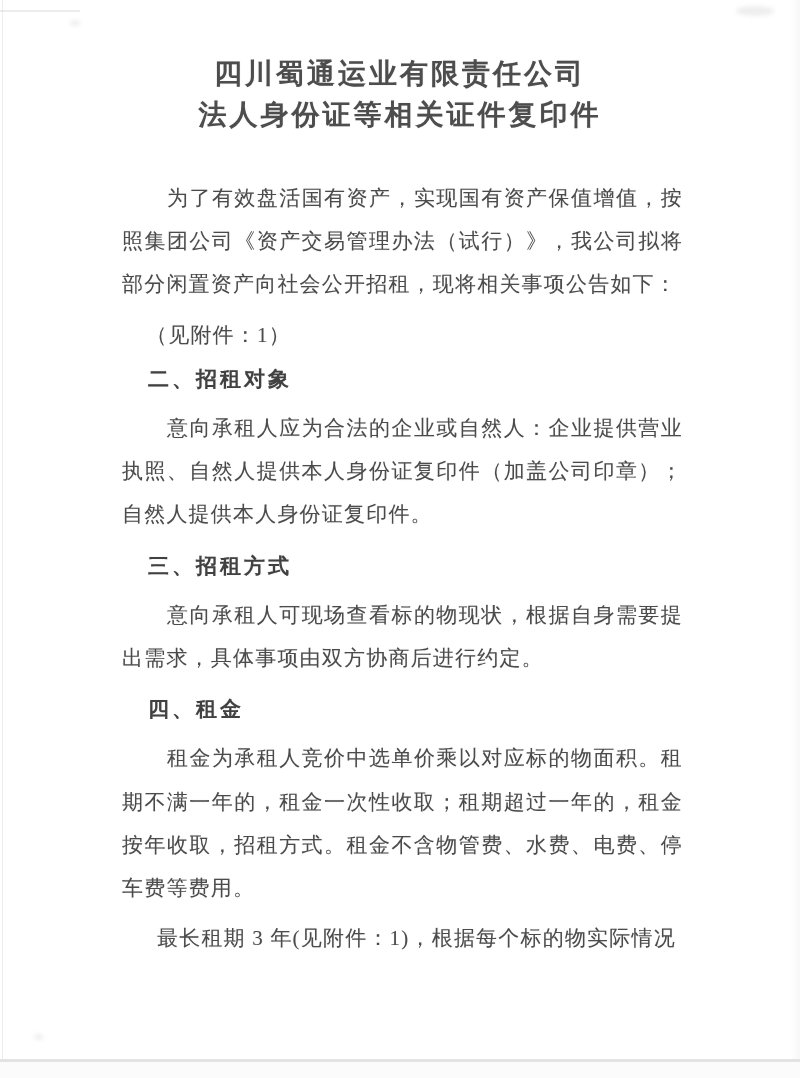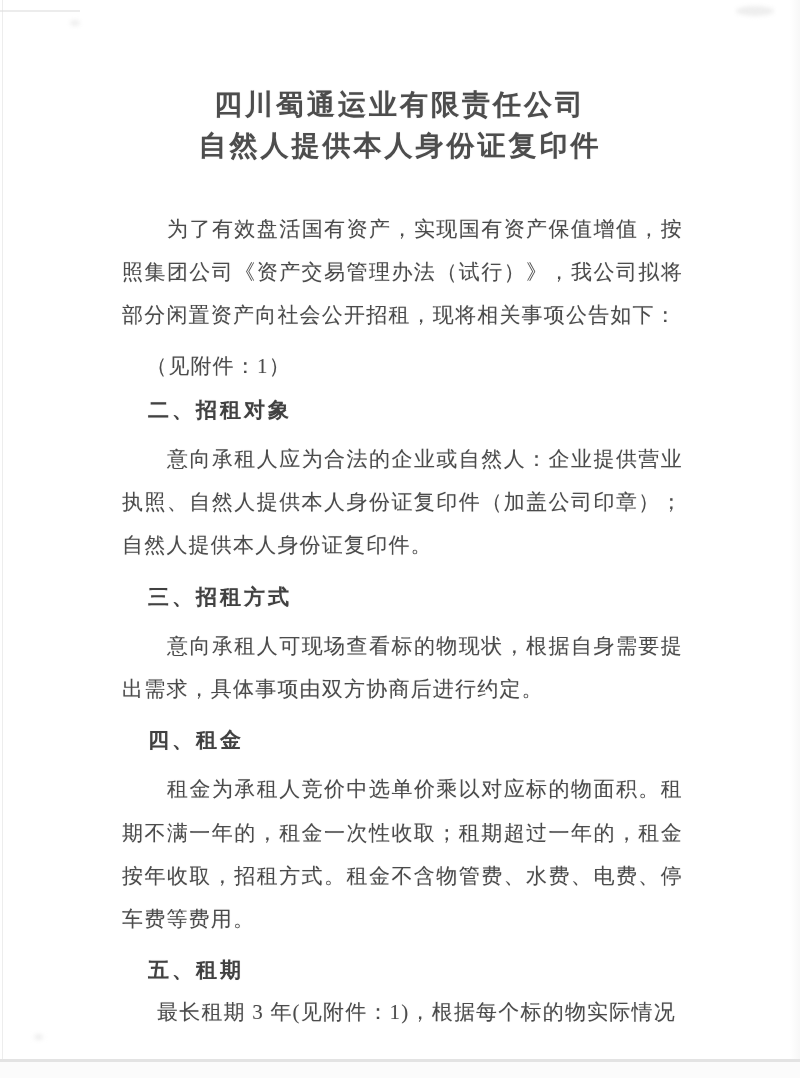--- a/index.html
+++ b/index.html
@@ -54,21 +54,21 @@
     background: #eeeeee;
     border-radius: 50%;
     filter: blur(2px);
   }
   .smudge-top-left   { left: 70px;  top: 20px;   width: 10px; height: 6px; }
   .smudge-top-right  { left: 736px; top: 6px;    width: 38px; height: 10px; }
   .smudge-bottom-left{ left: 34px;  top: 1034px; width: 9px;  height: 6px; }
 
   
   .doc-title {
-    padding-top: 84px;
+    padding-top: 53px;
     text-align: center;
     font-size: 28px;
     line-height: 41px;
     font-weight: 600;
     letter-spacing: 3px;
     color: #4d4d4d;
     text-shadow: 0 0 1px rgba(110,110,110,0.35);
   }
   .doc-body {
     margin: 42px 110px 0 115px;
@@ -109,29 +109,28 @@
   <div class="edge-left-line"></div>
   <div class="edge-bottom-line"></div>
   <div class="edge-bottom-area"></div>
   <div class="edge-right-shade"></div>
   <div class="smudge smudge-top-left"></div>
   <div class="smudge smudge-top-right"></div>
   <div class="smudge smudge-bottom-left"></div>
 
   <div class="doc-title">
     <div>四川蜀通运业有限责任公司</div>
-    <div>自然人提供本人身份证复印件</div>
+    <div>法人身份证等相关证件复印件</div>
   </div>
 
   <div class="doc-body">
     <p class="paragraph">为了有效盘活国有资产，实现国有资产保值增值，按照集团公司《资产交易管理办法（试行）》，我公司拟将部分闲置资产向社会公开招租，现将相关事项公告如下：</p>
     <p class="note">（见附件：1）</p>
     <p class="heading">二、招租对象</p>
     <p class="paragraph">意向承租人应为合法的企业或自然人：企业提供营业执照、自然人提供本人身份证复印件（加盖公司印章）；自然人提供本人身份证复印件。</p>
     <p class="heading">三、招租方式</p>
     <p class="paragraph">意向承租人可现场查看标的物现状，根据自身需要提出需求，具体事项由双方协商后进行约定。</p>
     <p class="heading">四、租金</p>
     <p class="paragraph">租金为承租人竞价中选单价乘以对应标的物面积。租期不满一年的，租金一次性收取；租期超过一年的，租金按年收取，招租方式。租金不含物管费、水费、电费、停车费等费用。</p>
-    <p class="heading">五、租期</p>
     <p class="paragraph-last">最长租期 3 年(见附件：1)，根据每个标的物实际情况</p>
   </div>
 
 </div>
 
 </body></html>

